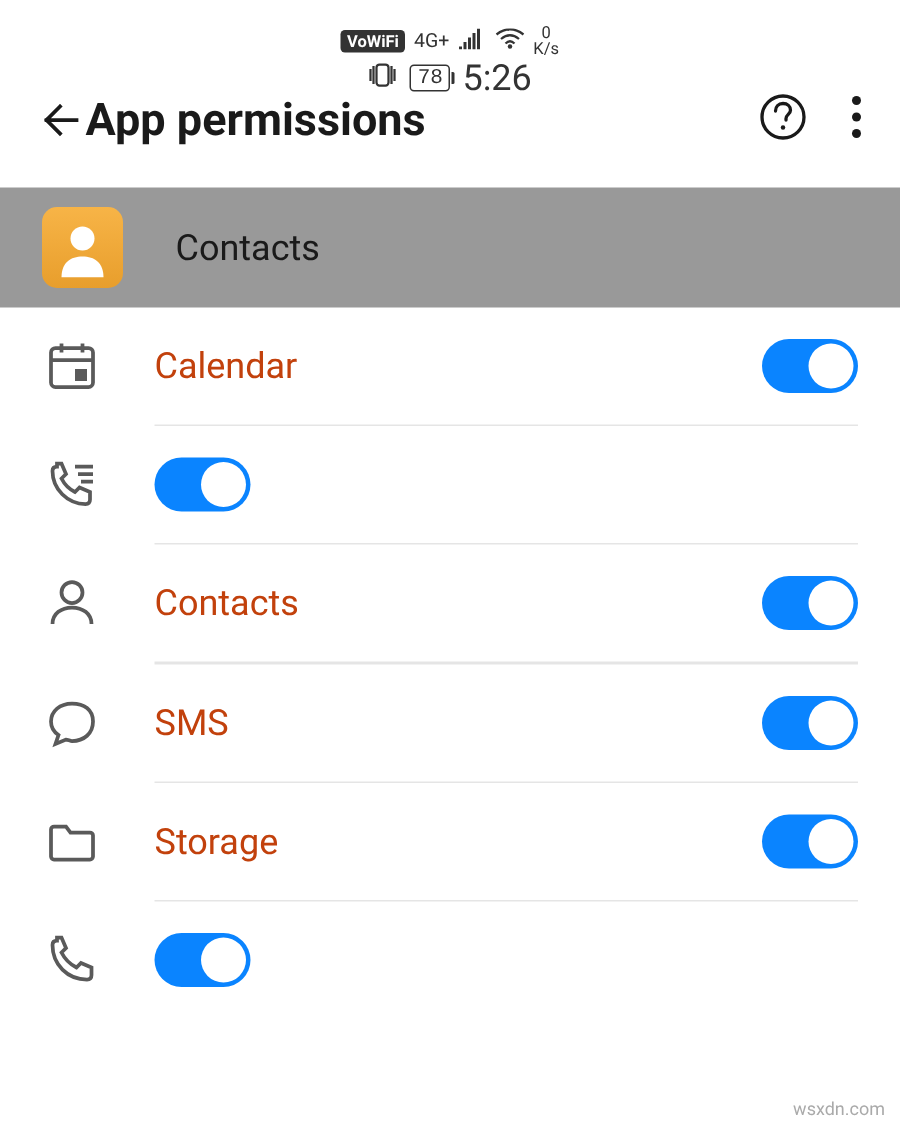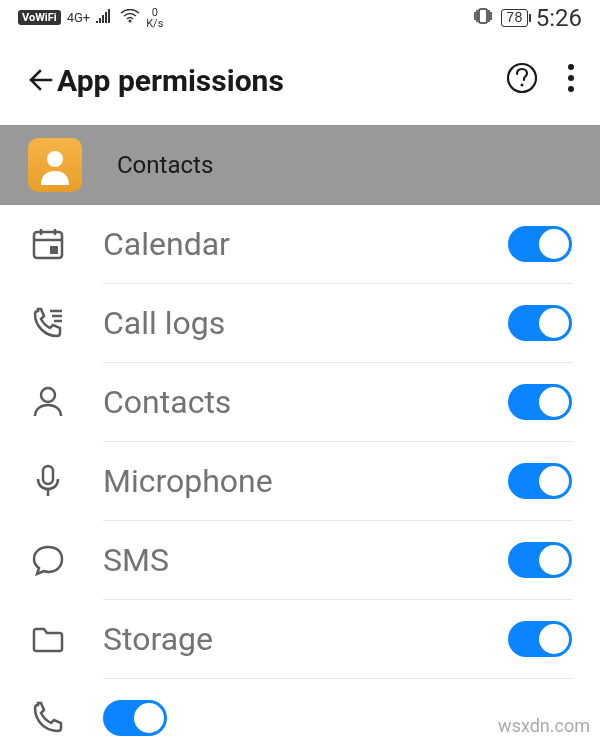--- a/index.html
+++ b/index.html
@@ -16,20 +16,21 @@
       overflow: hidden;
     }
     .status-bar {
       height: 35px;
       display: flex;
       justify-content: space-between;
       align-items: center;
       padding: 16px 18px;
       font-size: 16px;
       color: #333;
+      flex-direction: column;
     }
     .status-left {
       display: flex;
       align-items: center;
       gap: 6px;
     }
     .status-right {
       display: flex;
       align-items: center;
       gap: 8px;
@@ -130,22 +131,22 @@
       gap: 35px;
     }
     .perm-icon {
       width: 40px;
       display: flex;
       align-items: center;
       justify-content: center;
       color: #5a5a5a;
     }
     .perm-label {
-      font-size: 32px;
-      color: #737373;
+      font-size: 24px;
+      color: #c2410c;
       flex: 1;
     }
     .divider {
       height: 1px;
       background: #e5e5e5;
       margin-left: 103px;
       margin-right: 28px;
     }
     .toggle {
       width: 64px;
@@ -160,23 +161,23 @@
       position: absolute;
       right: 3px;
       top: 3px;
       width: 30px;
       height: 30px;
       background: #fff;
       border-radius: 50%;
     }
     .watermark {
       position: absolute;
-      bottom: 16px;
+      bottom: 6px;
       right: 10px;
-      font-size: 18px;
+      font-size: 12px;
       color: #aaa;
     }
   </style>
 </head>
 <body>
 
 <div class="status-bar">
   <div class="status-left">
     <span class="vowifi-badge">VoWiFi</span>
     <span class="status-small">4G+</span>
@@ -262,48 +263,36 @@
 
   <div class="perm-row">
     <div class="perm-icon">
       <svg width="36" height="36" viewBox="0 0 36 36">
           <path d="M8 6c-2 0-3 1-3 3 0 12 10 22 22 22 2 0 3-1 3-3v-5l-7-3-3 3c-4-2-7-5-9-9l3-3-3-7H8z" fill="none" stroke="#5a5a5a" stroke-width="2.5"></path>
           <line x1="20" y1="6" x2="32" y2="6" stroke="#5a5a5a" stroke-width="2.5"></line>
           <line x1="22" y1="11" x2="32" y2="11" stroke="#5a5a5a" stroke-width="2.5"></line>
           <line x1="24" y1="16" x2="32" y2="16" stroke="#5a5a5a" stroke-width="2.5"></line>
         </svg>
     </div>
-    <div class="perm-label">Call logs</div>
     <div class="toggle"></div>
   </div>
   <div class="divider"></div>
 
   <div class="perm-row">
     <div class="perm-icon">
       <svg width="36" height="36" viewBox="0 0 36 36">
           <circle cx="18" cy="11" r="7" fill="none" stroke="#5a5a5a" stroke-width="2.5"></circle>
           <path d="M5 32c0-7 6-11 13-11s13 4 13 11" fill="none" stroke="#5a5a5a" stroke-width="2.5"></path>
         </svg>
     </div>
     <div class="perm-label">Contacts</div>
     <div class="toggle"></div>
   </div>
   <div class="divider"></div>
 
-  <div class="perm-row">
-    <div class="perm-icon">
-      <svg width="36" height="36" viewBox="0 0 36 36">
-          <rect x="13" y="3" width="10" height="18" rx="5" fill="none" stroke="#5a5a5a" stroke-width="2.5"></rect>
-          <path d="M8 16c0 6 4 10 10 10s10-4 10-10" fill="none" stroke="#5a5a5a" stroke-width="2.5"></path>
-          <line x1="18" y1="26" x2="18" y2="33" stroke="#5a5a5a" stroke-width="2.5"></line>
-        </svg>
-    </div>
-    <div class="perm-label">Microphone</div>
-    <div class="toggle"></div>
-  </div>
   <div class="divider"></div>
 
   <div class="perm-row">
     <div class="perm-icon">
       <svg width="36" height="36" viewBox="0 0 36 36">
           <path d="M18 5C10 5 4 10 4 17c0 4 2 7 5 9l-2 6 7-3c1 0 3 1 4 1 8 0 14-5 14-13S26 5 18 5z" fill="none" stroke="#5a5a5a" stroke-width="2.5"></path>
         </svg>
     </div>
     <div class="perm-label">SMS</div>
     <div class="toggle"></div>

